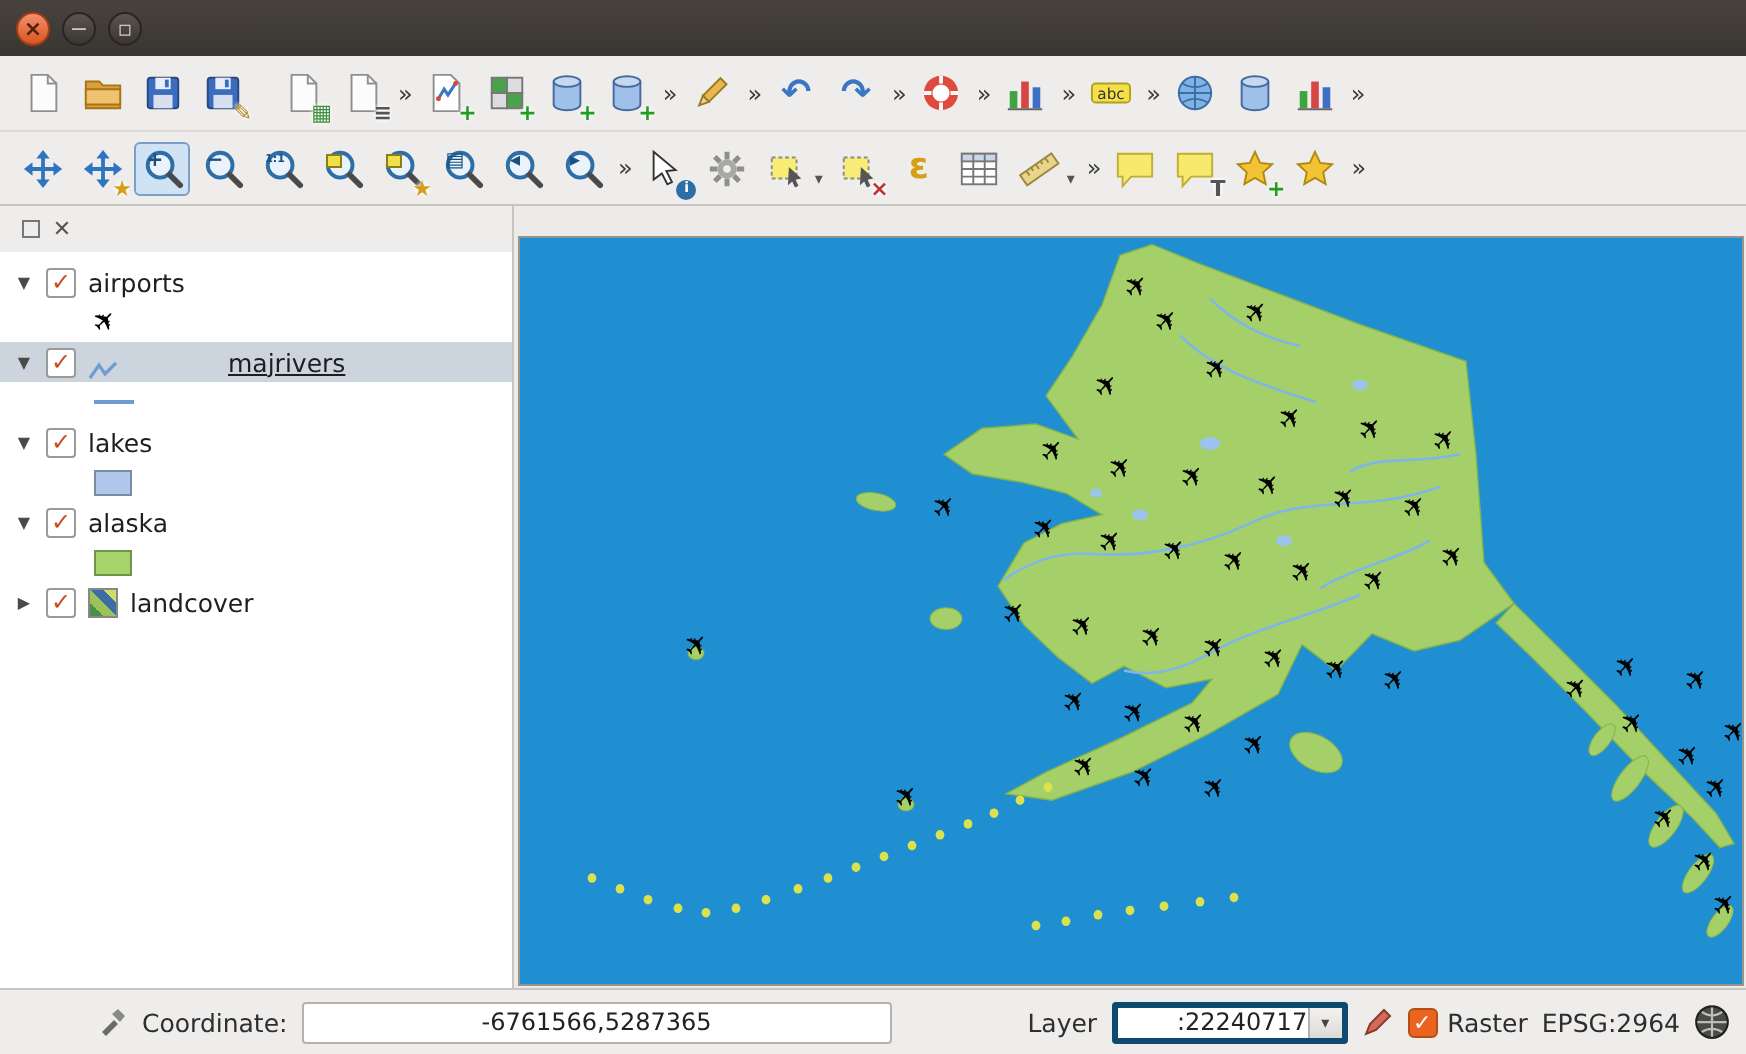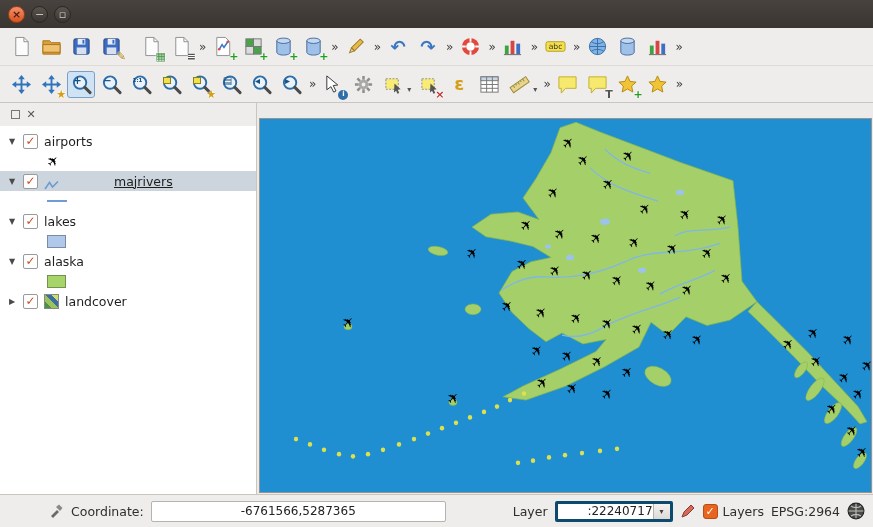--- a/index.html
+++ b/index.html
@@ -615,21 +615,21 @@
       <span class="sb-combo-text">:22240717</span>
       <span class="sb-combo-arrow">▾</span>
     </span>
     <span class="sb-icon">
       <svg width="16" height="16" viewBox="0 0 16 16">
           <path d="M2 14l2-5 7-7 3 3-7 7z" fill="#d4695a" stroke="#8a3a2e"></path>
         </svg>
     </span>
     <span class="sb-render">
       <span class="ubx">✓</span>
-      <span class="sb-label">Layers</span>
+      <span class="sb-label">Raster</span>
     </span>
     <span class="sb-label">EPSG:2964</span>
     <span class="sb-icon">
       <svg width="18" height="18" viewBox="0 0 16 16">
           <circle cx="8" cy="8" r="7" fill="#4a4a48" stroke="#222"></circle>
           <path d="M1.5 8h13M8 1.5v13M3.5 3.5c2.5 2 6.5 2 9 0M3.5 12.5c2.5-2 6.5-2 9 0" stroke="#bdbdb8" fill="none"></path>
         </svg>
     </span>
   </div>
 

